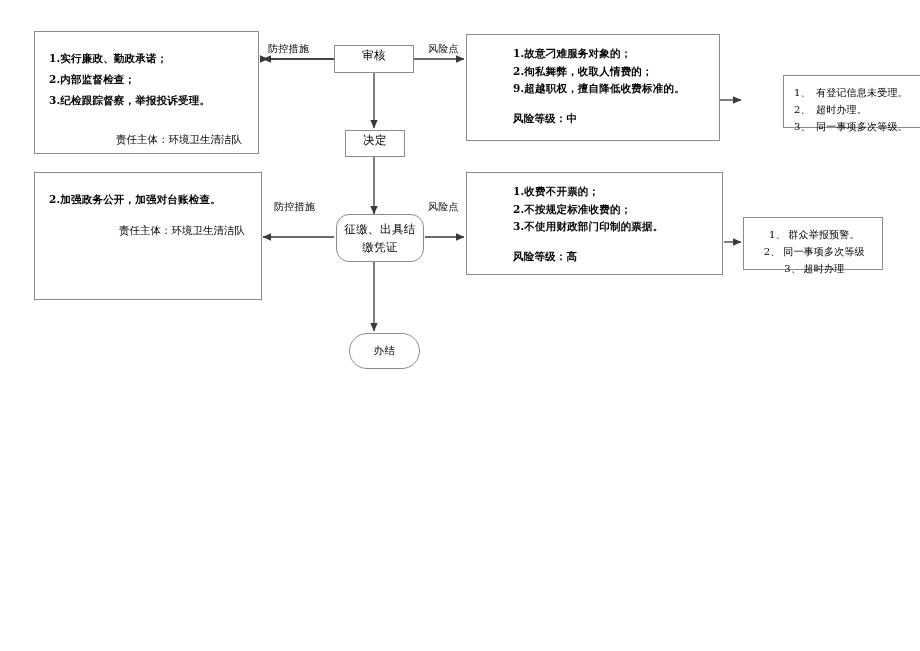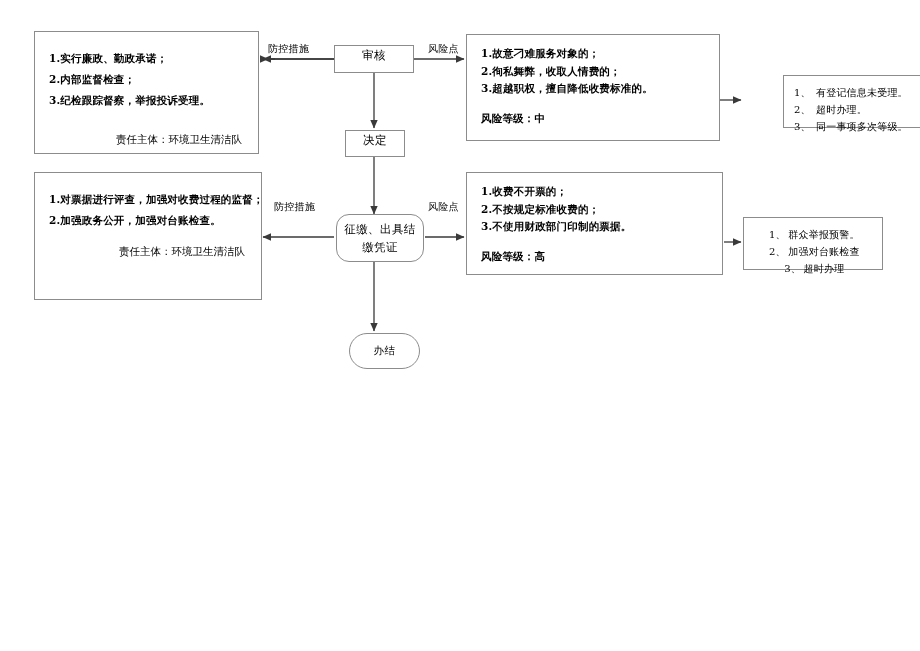--- a/index.html
+++ b/index.html
@@ -29,20 +29,21 @@
   }
   .big-box .line {
     font-size: 10.5px;
     line-height: 21px;
     white-space: nowrap;
     letter-spacing: 0.2px;
     font-weight: bold;
   }
   .big-box .line.tight {
     line-height: 17.5px;
+    margin-left: 32px;
   }
   .big-box .spacer {
     height: 12px;
   }
   .big-box .owner {
     font-size: 10.5px;
     text-align: right;
     padding-right: 2px;
     margin-top: 22px;
     white-space: nowrap;
@@ -141,21 +142,21 @@
 
   <div class="node proc" style="left:334px; top:45px; width:80px; height:28px;">
     <span>审核</span>
   </div>
 
   <div class="edge-label" style="left:428px; top:42px;">风险点</div>
 
   <div class="node big-box" style="left:466px; top:34px; width:254px; height:107px; padding-top:10px;">
     <div class="line tight">1.故意刁难服务对象的；</div>
     <div class="line tight">2.徇私舞弊，收取人情费的；</div>
-    <div class="line tight">3.超越职权，擅自降低收费标准的。</div>
+    <div class="line tight">9.超越职权，擅自降低收费标准的。</div>
     <div class="spacer"></div>
     <div class="line tight">风险等级：中</div>
   </div>
 
   <div class="node small-box" style="left:783px; top:75px; width:140px; height:53px;">
     <div class="line">
       <span class="num">1、</span><span>有登记信息未受理。</span>
     </div>
     <div class="line">
       <span class="num">2、</span><span>超时办理。</span>
@@ -163,21 +164,20 @@
     <div class="line">
       <span class="num">3、</span><span>同一事项多次等级。</span>
     </div>
   </div>
 
   <div class="node proc" style="left:345px; top:130px; width:60px; height:27px;">
     <span>决定</span>
   </div>
 
   <div class="node big-box" style="left:34px; top:172px; width:228px; height:128px;">
-    <div class="line">1.对票据进行评查，加强对收费过程的监督；</div>
     <div class="line">2.加强政务公开，加强对台账检查。</div>
     <div class="owner up">责任主体：环境卫生清洁队</div>
   </div>
 
   <div class="edge-label" style="left:274px; top:200px;">防控措施</div>
 
   <div class="node proc" style="left:336px; top:214px; width:88px; height:48px; flex-direction:column;border-radius:13px;">
     <span>征缴、出具结</span>
     <span>缴凭证</span>
   </div>
@@ -190,21 +190,21 @@
     <div class="line tight">3.不使用财政部门印制的票据。</div>
     <div class="spacer"></div>
     <div class="line tight">风险等级：高</div>
   </div>
 
   <div class="node small-box" style="left:743px; top:217px; width:140px; height:53px;text-align:center;">
     <div class="line">
       <span class="num">1、</span><span>群众举报预警。</span>
     </div>
     <div class="line">
-      <span class="num">2、</span><span>加强对台账检查</span>
+      <span class="num">2、</span><span>同一事项多次等级</span>
     </div>
     <div class="line">
       <span class="num">3、</span><span>超时办理</span>
     </div>
   </div>
 
   <div class="node terminator" style="left:349px; top:333px; width:71px; height:36px;">
     <span>办结</span>
   </div>
 

